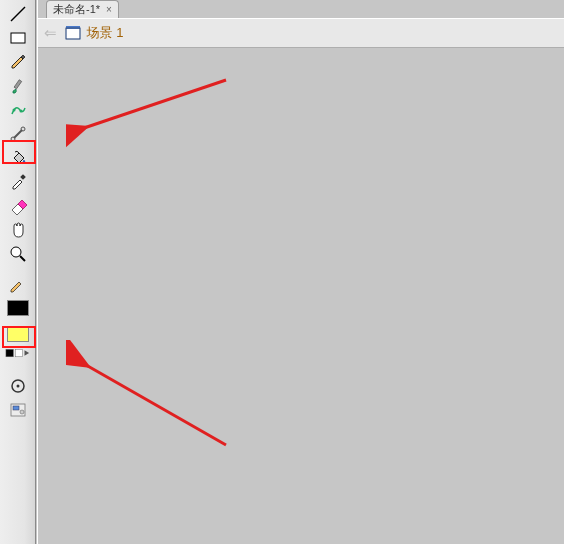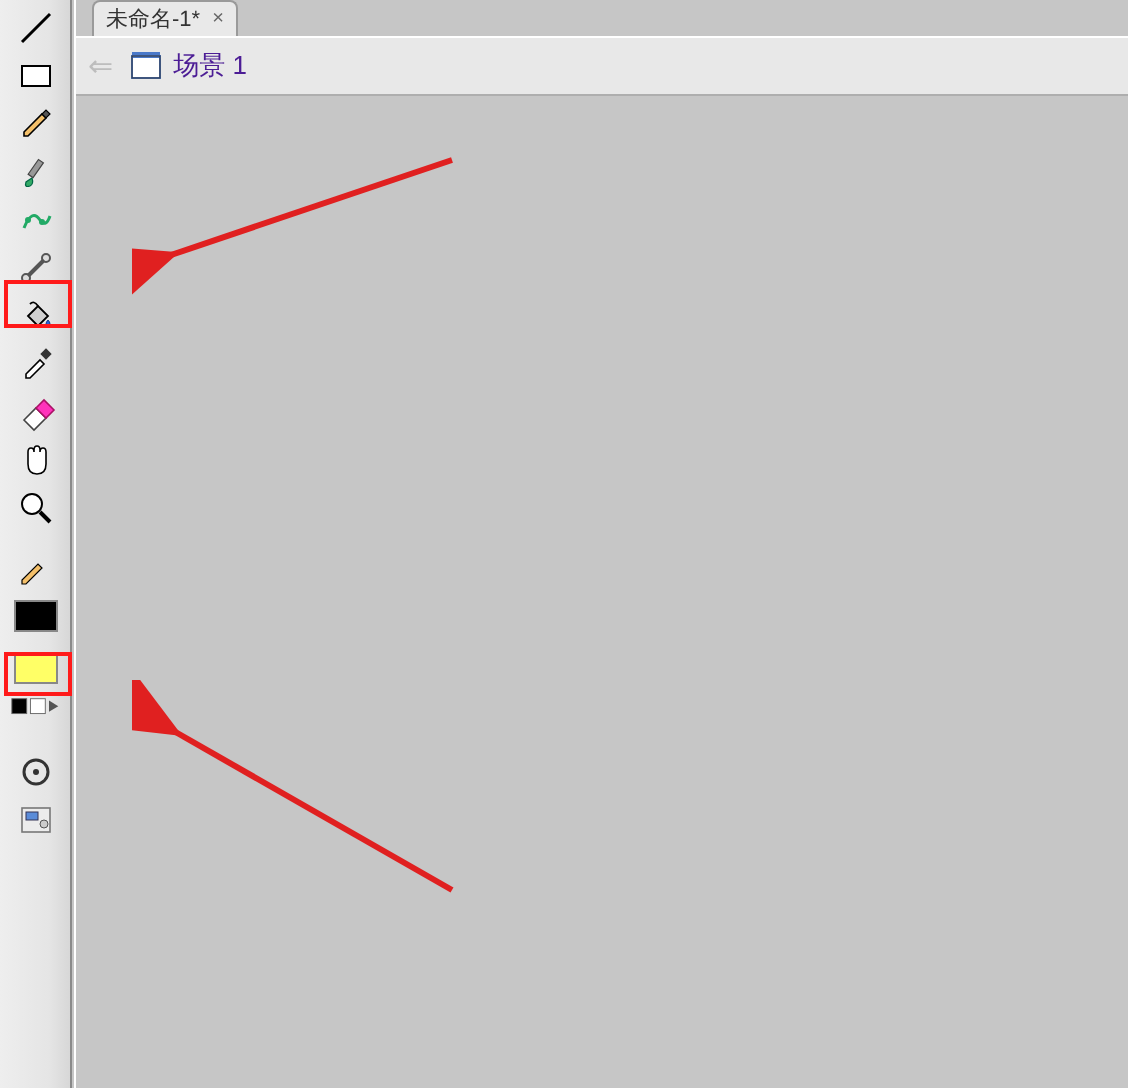--- a/index.html
+++ b/index.html
@@ -75,21 +75,21 @@
     background: #e8e8e8;
     border-top: 1px solid #ffffff;
     border-bottom: 1px solid #aeaeae;
     display: flex; align-items: center;
     padding-left: 6px;
     gap: 8px;
   }
   .scene-bar .back-arrow { color: #bdbdbd; font-size: 15px; cursor: default; }
   .scene-chip {
     display: flex; align-items: center; gap: 6px;
-    font-size: 13px; color: #4c1d95;
+    font-size: 13px; color: #a16207;
   }
   .scene-chip svg { width: 16px; height: 16px; }
 
   
   .stage {
     position: absolute;
     left: 2px; top: 48px; right: 0; bottom: 0;
     background: #c6c6c6;
   }
 

